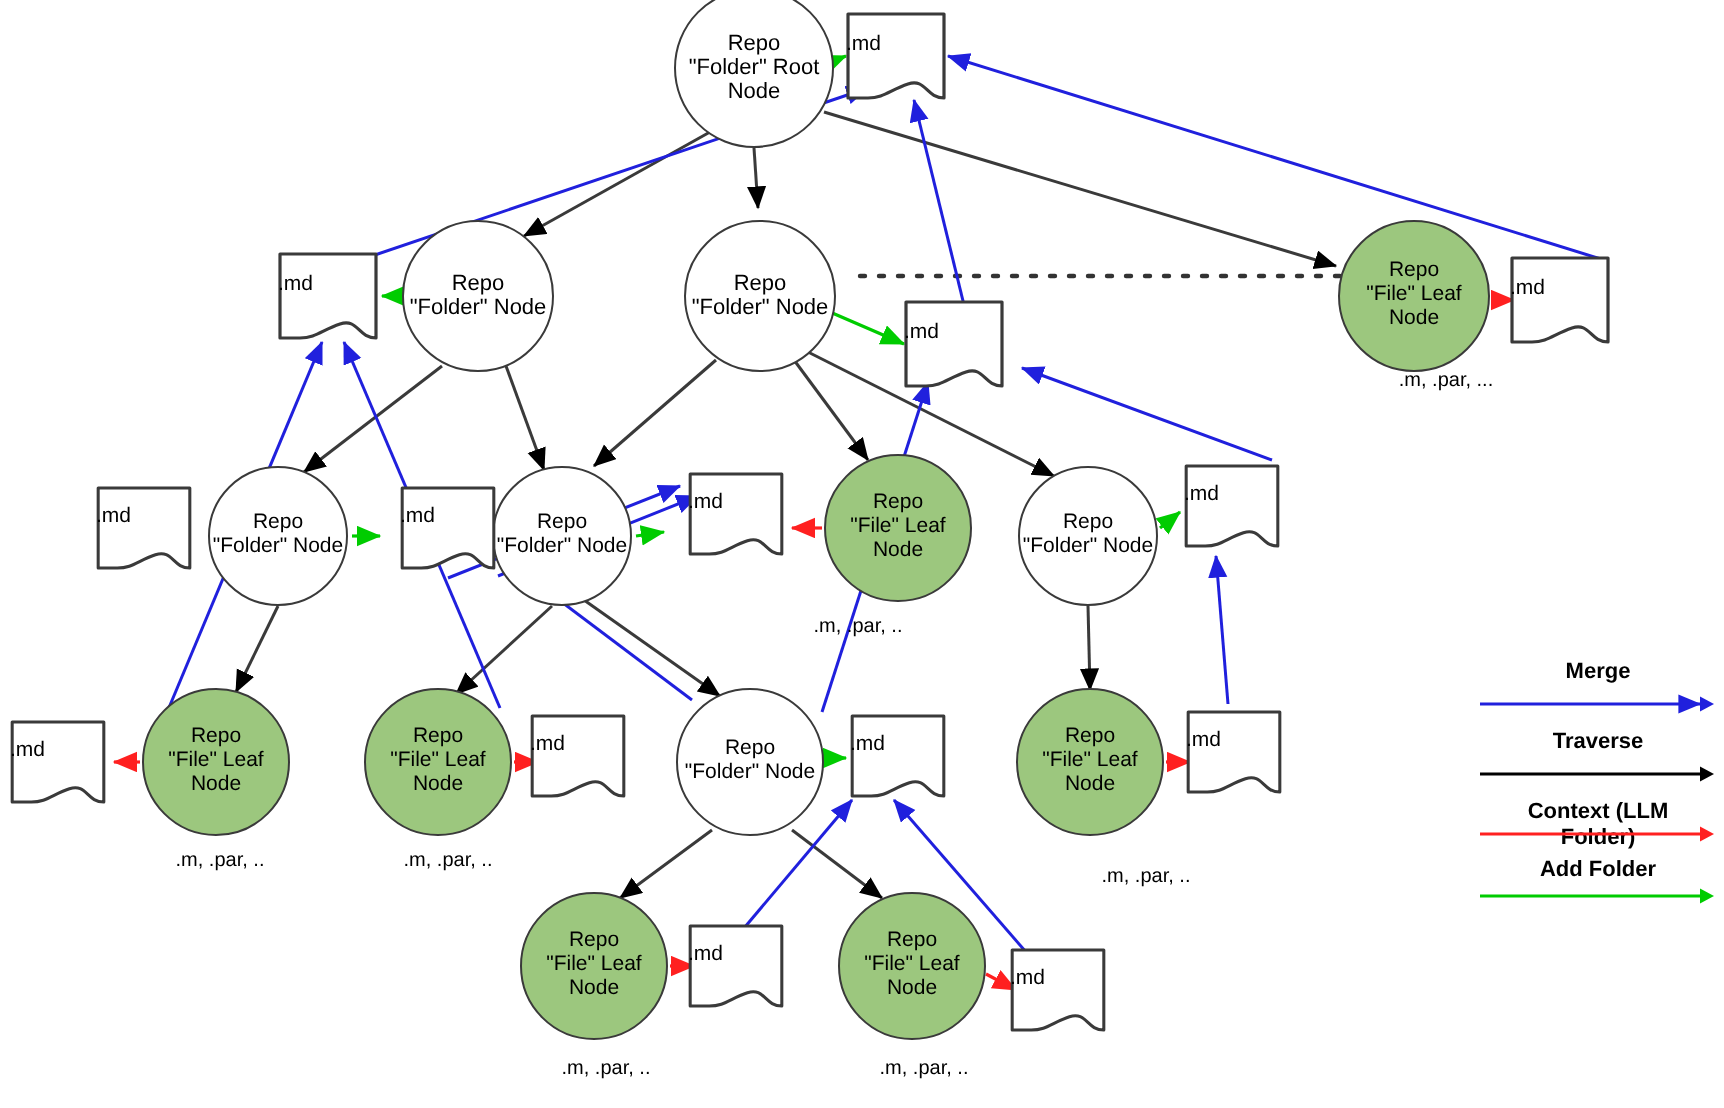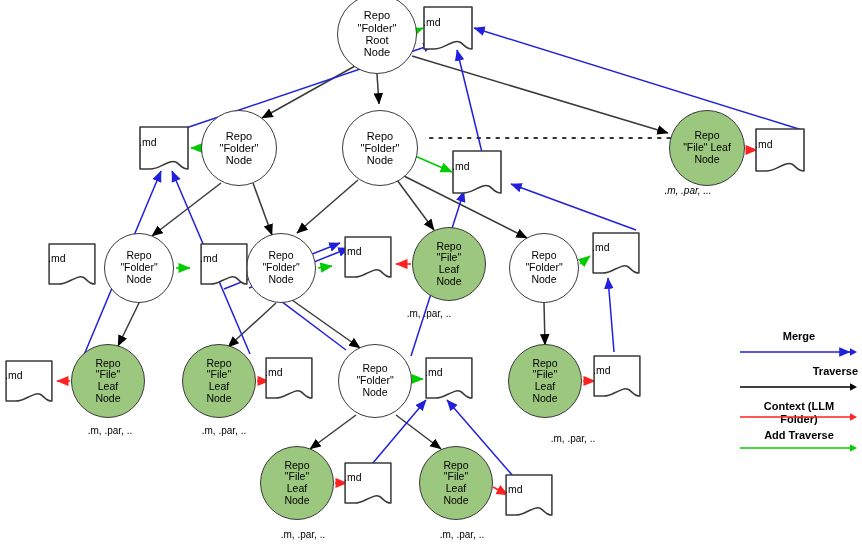--- a/index.html
+++ b/index.html
@@ -3,21 +3,21 @@
 <meta charset="utf-8">
 <style>
   html,body{margin:0;padding:0;background:#ffffff;}
   body{font-family:"Liberation Sans",sans-serif;}
   #canvas{position:relative;width:862px;height:554px;background:#ffffff;overflow:hidden;}
   #edges{position:absolute;left:0;top:0;width:862px;height:554px;}
   .node{position:absolute;box-sizing:border-box;display:flex;align-items:center;
         justify-content:center;text-align:center;line-height:1.12;color:#000;}
   .folder{border:1.4px solid #3a3a3a;border-radius:50%;background:#ffffff;}
   .leaf{border:1.4px solid #3a3a3a;border-radius:50%;background:#9CC77E;}
-  .node .lbl{display:block;width:100%;padding:0 13px;}
+  .node .lbl{display:block;width:100%;padding:0 1px;}
   .mdnode{position:absolute;}
   .mdnode .mdtext{position:absolute;left:0;top:22%;width:100%;text-align:left;
                   color:#000;pointer-events:none;}
   .caption{position:absolute;color:#000;white-space:nowrap;text-align:center;}
   .legend{position:absolute;}
   .legend-row{position:absolute;width:118px;}
   .legend-label{position:absolute;width:118px;text-align:center;color:#000;white-space:nowrap;}
 </style>
 </head>
 <body>
@@ -232,48 +232,48 @@
       </svg>
     <span class="mdtext" style="font-size:10.5px;">.md</span>
   </div>
   <div class="mdnode" style="left:505px;top:474px;width:48px;height:42px;">
     <svg width="48" height="42" viewBox="0 0 50 44">
         <path d="M1,1 L49,1 L49,43 C40,43 40,33 31,36 C22,39 19,43 11,43 L1,43 Z" fill="#fff" stroke="#3a3a3a" stroke-width="1.6" stroke-linejoin="round"></path>
       </svg>
     <span class="mdtext" style="font-size:10.5px;">.md</span>
   </div>
 
-  <div class="caption" style="left:642px;top:185px;width:92px;font-size:10px;font-style:italic;">.m, .par, ...</div>
+  <div class="caption" style="left:677px;top:185px;width:92px;font-size:10px;">.m, .par, ...</div>
   <div class="caption" style="left:383px;top:308px;width:92px;font-size:10px;">.m, .par, ..</div>
   <div class="caption" style="left:64px;top:425px;width:92px;font-size:10px;">.m, .par, ..</div>
   <div class="caption" style="left:178px;top:425px;width:92px;font-size:10px;">.m, .par, ..</div>
   <div class="caption" style="left:527px;top:433px;width:92px;font-size:10px;">.m, .par, ..</div>
   <div class="caption" style="left:257px;top:529px;width:92px;font-size:10px;">.m, .par, ..</div>
   <div class="caption" style="left:416px;top:529px;width:92px;font-size:10px;">.m, .par, ..</div>
 
   <div class="legend" style="left:740px;top:330px;width:120px;height:120px;font-weight:bold;">
     <div class="legend-label" style="left:0px;top:0px;font-size:11px;">Merge</div>
     <svg class="legend-row" style="left:0px;top:17px;height:10px;" width="118" height="10" viewBox="0 0 118 10">
       <line x1="0" y1="5" x2="110" y2="5" stroke="#2020DD" stroke-width="1.5" marker-end="url(#ah-blue)"></line>
       <path d="M110,1.2 L117,5 L110,8.8 z" fill="#2020DD"></path>
     </svg>
 
-    <div class="legend-label" style="left:0px;top:35px;font-size:11px;text-align:right;">Traverse</div>
+    <div class="legend-label" style="left:0px;top:35px;font-size:11px;">Traverse</div>
     <svg class="legend-row" style="left:0px;top:52px;height:10px;" width="118" height="10" viewBox="0 0 118 10">
       <line x1="0" y1="5" x2="110" y2="5" stroke="#000000" stroke-width="1.5"></line>
       <path d="M110,1.2 L117,5 L110,8.8 z" fill="#000000"></path>
     </svg>
 
     <div class="legend-label" style="left:0px;top:70px;font-size:11px;">Context (LLM</div>
     <div class="legend-label" style="left:0px;top:83px;font-size:11px;">Folder)</div>
     <svg class="legend-row" style="left:0px;top:82px;height:10px;" width="118" height="10" viewBox="0 0 118 10">
       <line x1="0" y1="5" x2="110" y2="5" stroke="#FF2020" stroke-width="1.5"></line>
       <path d="M110,1.2 L117,5 L110,8.8 z" fill="#FF2020"></path>
     </svg>
 
-    <div class="legend-label" style="left:0px;top:99px;font-size:11px;">Add Traverse</div>
+    <div class="legend-label" style="left:0px;top:99px;font-size:11px;">Add Folder</div>
     <svg class="legend-row" style="left:0px;top:113px;height:10px;" width="118" height="10" viewBox="0 0 118 10">
       <line x1="0" y1="5" x2="110" y2="5" stroke="#00CC00" stroke-width="1.5"></line>
       <path d="M110,1.2 L117,5 L110,8.8 z" fill="#00CC00"></path>
     </svg>
   </div>
 
 </div>
 
 </body></html>

